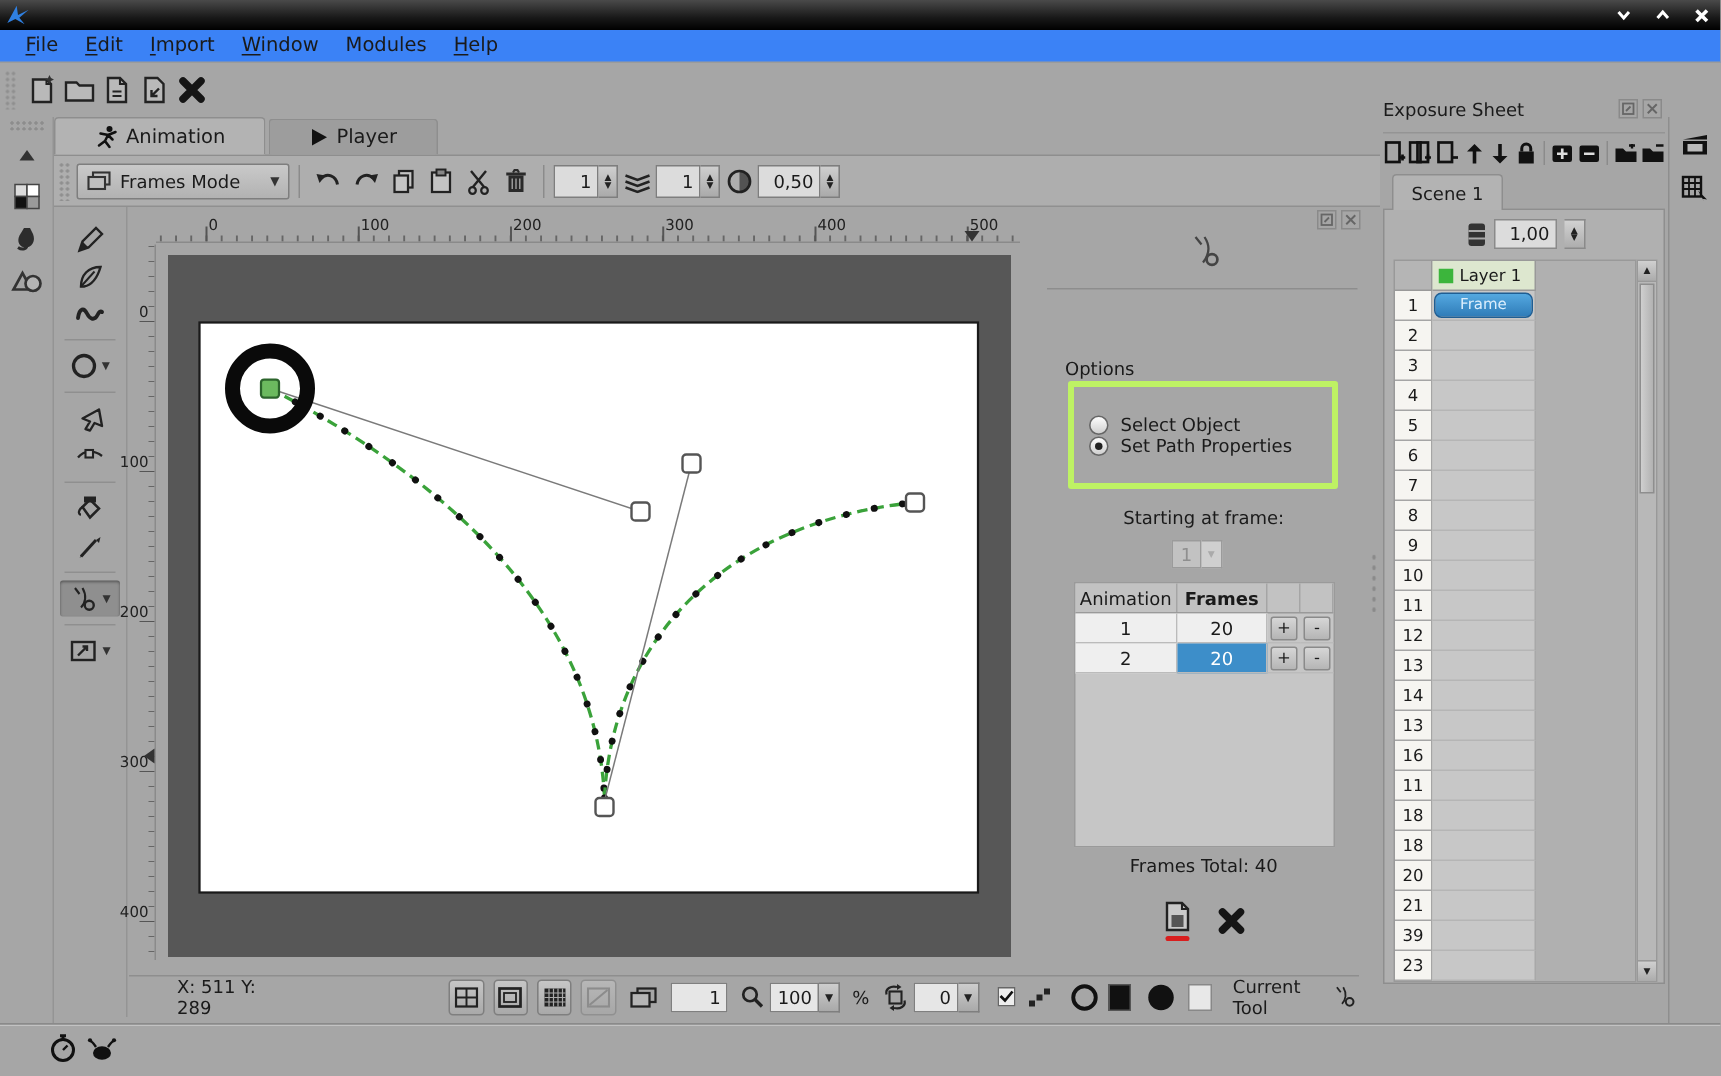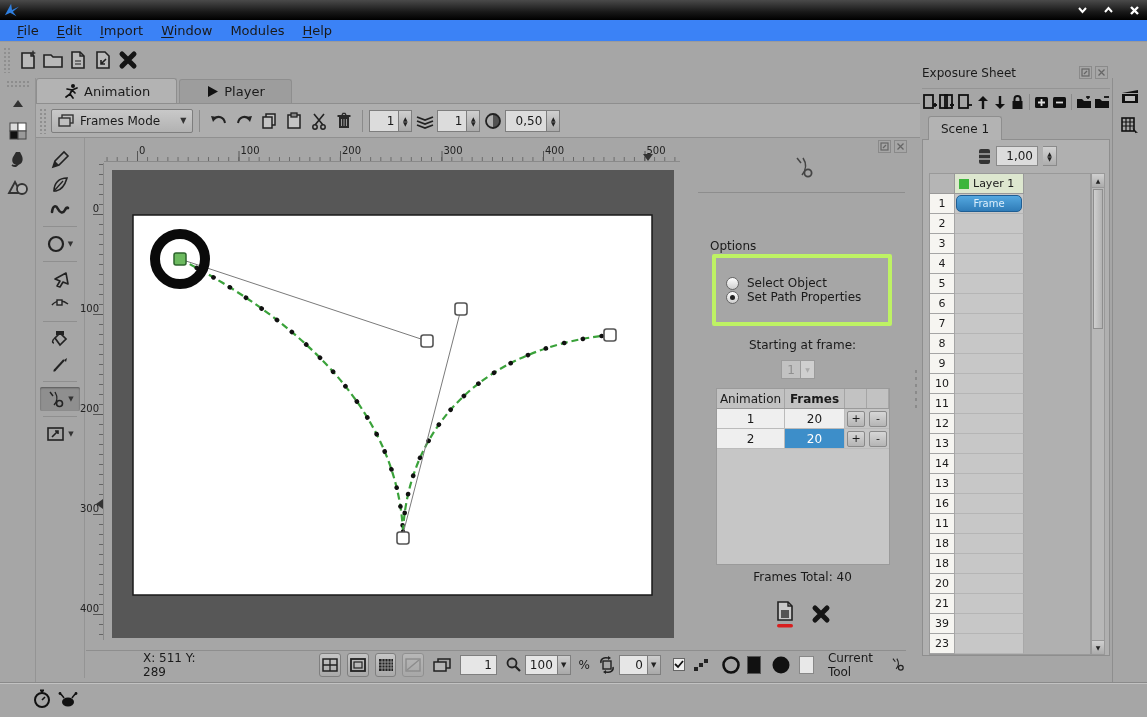--- a/index.html
+++ b/index.html
@@ -99,21 +99,21 @@
   .ithead div { display:flex; align-items:center; justify-content:center; border-right:1px solid #a5a5a5; }
   .ithead .c2 { font-weight:bold;text-align:right; }
   .itdata .c1,.itdata .c2 { background:#efefef; border-right:1px solid #bbb; border-bottom:1px solid #bbb; display:flex; align-items:center; justify-content:center; }
   .itdata .c2.sel { background:#3d8ec9; color:#fff; }
   .itdata .cb { display:flex; align-items:center; justify-content:center; border-bottom:1px solid #bbb; }
   .itdata .cb span { width:18px; height:16px; background:linear-gradient(#d6d6d6,#b5b5b5); border:1px solid #8a8a8a; border-radius:2px; display:flex; align-items:center; justify-content:center; font-size:11px; }
   .totallabel { position:absolute; left:0; right:0; top:432px; text-align:center; }
   .tw-actions { position:absolute; left:0; right:0; top:462px; display:flex; justify-content:center; gap:14px; align-items:center; }
 
   
-  .statusbar { position:absolute; left:86px; top:650px; width:820px; height:28px; border-top:1px solid #8e8e8e; display:flex; align-items:center; background:#a6a6a6;padding-left:25px; }
+  .statusbar { position:absolute; left:86px; top:650px; width:820px; height:28px; border-top:1px solid #8e8e8e; display:flex; align-items:center; background:#a6a6a6; }
   .statusbar .coords { margin-left:32px; font-size:12px; }
   .sq-btn { width:27px; height:24px; background:linear-gradient(#c6c6c6,#a9a9a9); border:1px solid #7f7f7f; border-radius:3px; display:flex; align-items:center; justify-content:center; margin-left:6px; }
   .sq-btn.disabled { opacity:.55; }
   .flat { margin-left:8px; display:flex; align-items:center; }
   .numfield { height:20px; background:#e6e6e6; border:1px solid #7f7f7f; display:flex; align-items:center; justify-content:flex-end; padding:0 4px; }
   .dropbtn { width:16px; height:20px; background:linear-gradient(#cdcdcd,#a9a9a9); border:1px solid #7f7f7f; border-left:none; display:flex; align-items:center; justify-content:center; font-size:7px; color:#222; }
   .chk { width:13px; height:13px; background:#eee; border:1px solid #666; display:flex; align-items:center; justify-content:center; }
   .swatch { width:18px; height:18px; border:1px solid #555; }
   .ct-label { margin-left:14px; font-size:12px; }
 

